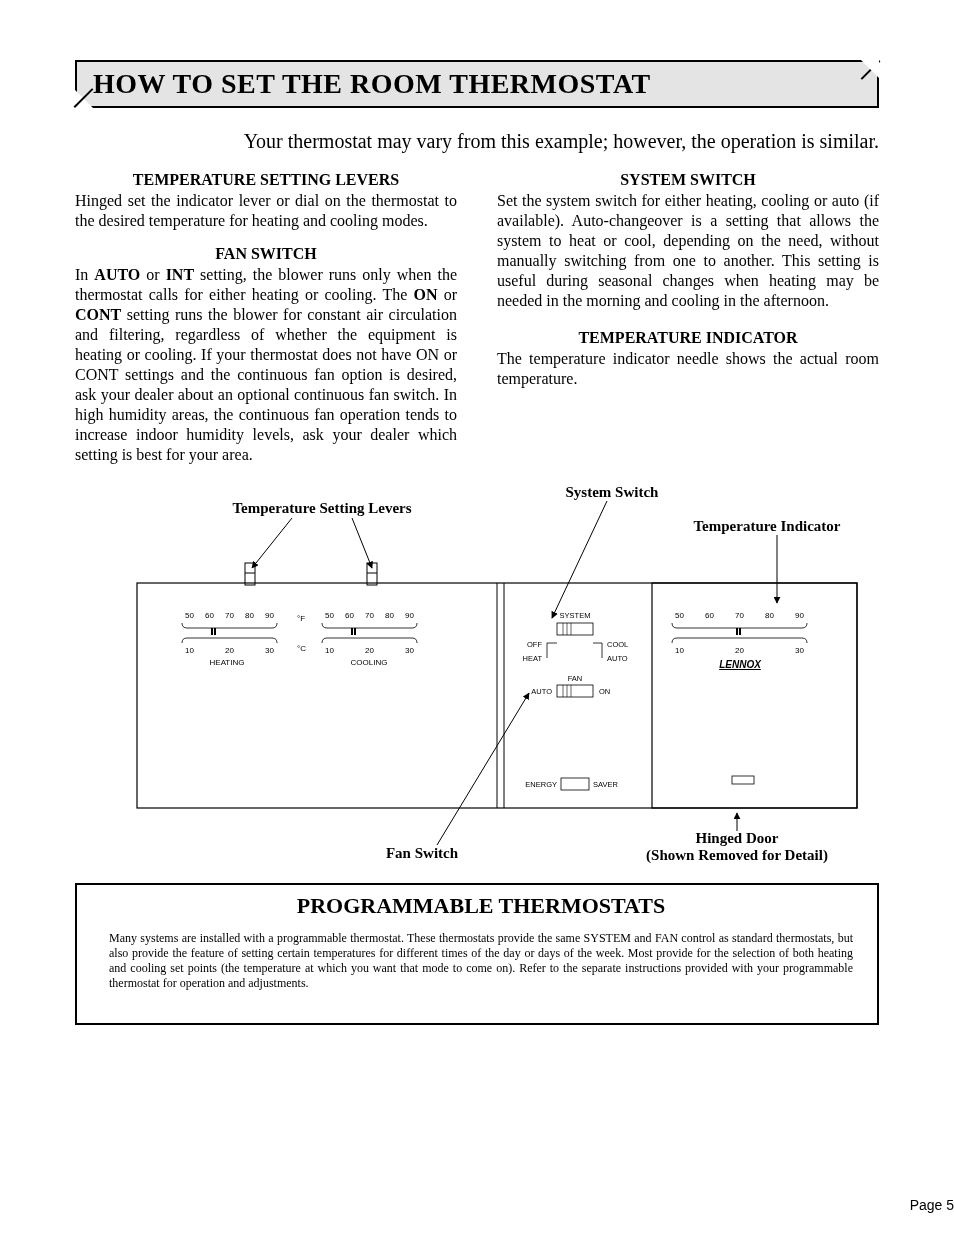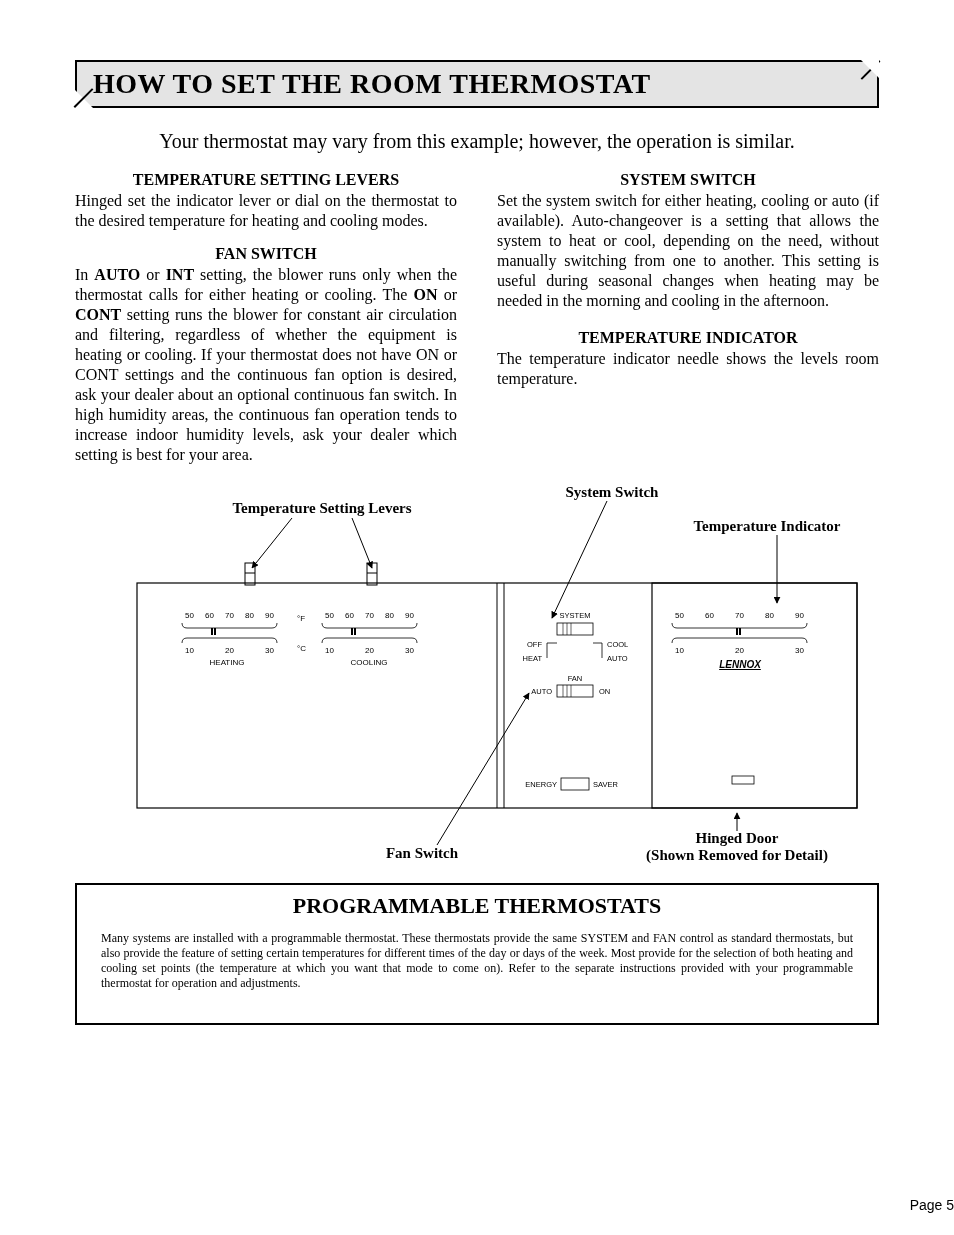--- a/index.html
+++ b/index.html
@@ -62,21 +62,21 @@
     background: #000;
     transform-origin: right top;
     transform: rotate(-45deg);
   }
   .title-text {
     font-weight: bold;
     font-size: 28px;
     letter-spacing: 0.5px;
   }
   .intro {
-    text-align: center;
+    text-align: right;
     font-size: 20px;
     margin: 0 0 18px 0;
   }
   .columns {
     display: flex;
     gap: 40px;
     font-size: 16px;
   }
   .col {
     flex: 1 1 50%;
@@ -94,21 +94,21 @@
   }
   .diagram {
     width: 100%;
     height: 390px;
     display: block;
     margin-top: 4px;
   }
   .prog-box {
     border: 2px solid #000;
     margin-top: 10px;
-    padding: 8px 24px 20px 24px;
+    padding: 8px 24px 20px 32px;
   }
   .prog-head {
     text-align: center;
     font-weight: bold;
     font-size: 22px;
     margin: 0 0 4px 0;
   }
   .prog-body {
     font-size: 12px;
     text-align: justify;
@@ -152,21 +152,21 @@
       <p class="para">
         <span>In </span><b>AUTO</b><span> or </span><b>INT</b><span> setting, the blower runs only when the thermostat calls for either heating or cooling. The </span><b>ON</b><span> or </span><b>CONT</b><span> setting runs the blower for constant air circulation and filtering, regardless of whether the equipment is heating or cooling.  If your thermostat does not have ON or CONT settings and the continuous fan option is desired, ask your dealer about an optional continuous fan switch. In high humidity areas, the continuous fan operation tends to increase indoor humidity levels, ask your dealer which setting is best for your area.</span>
       </p>
     </div>
 
     <div class="col">
       <p class="sec-head">SYSTEM SWITCH</p>
       <p class="para">Set the system switch for either heating, cooling or auto (if available). Auto-changeover is a setting that allows the system to heat or cool, depending on the need, without manually switching from one to another. This setting is useful during seasonal changes when heating may be needed in the morning and cooling in the afternoon.</p>
 
       <p class="sec-head" style="margin-top:18px">TEMPERATURE INDICATOR</p>
-      <p class="para">The temperature indicator needle shows the levels room temperature.</p>
+      <p class="para">The temperature indicator needle shows the actual room temperature.</p>
     </div>
   </div>
 
   <svg class="diagram" viewBox="0 0 800 390">
 
     <defs>
       <marker id="ah" viewBox="0 0 10 10" refX="9" refY="5" markerWidth="7" markerHeight="7" orient="auto">
         <path d="M0,0 L10,5 L0,10 z" fill="#000"></path>
       </marker>
     </defs>

